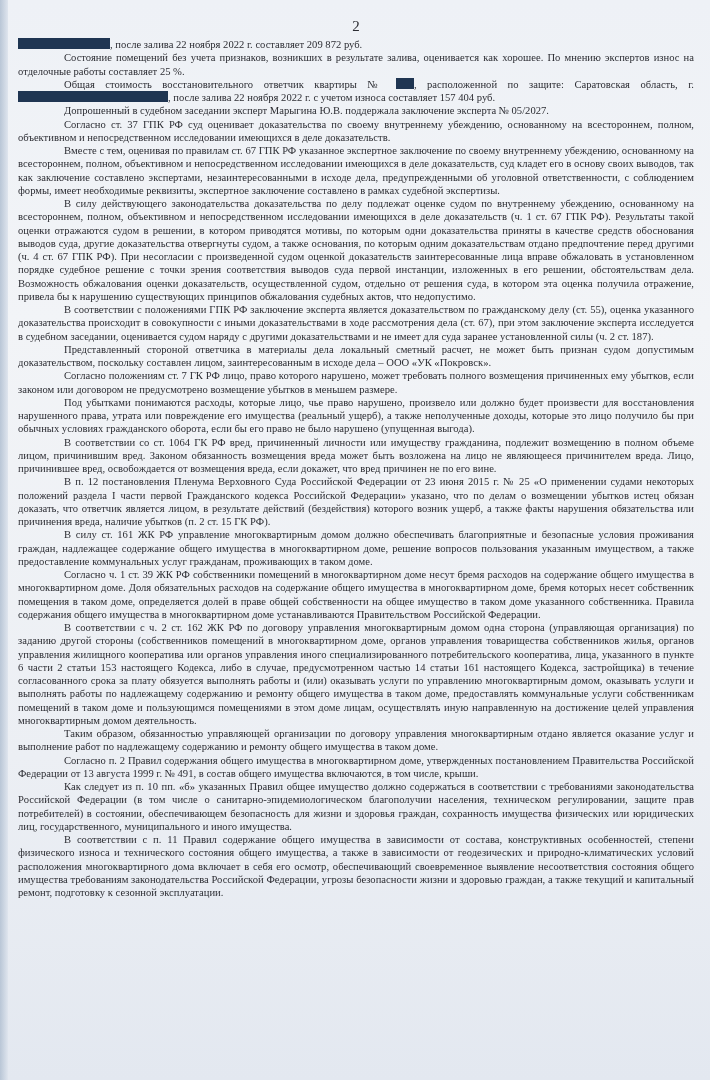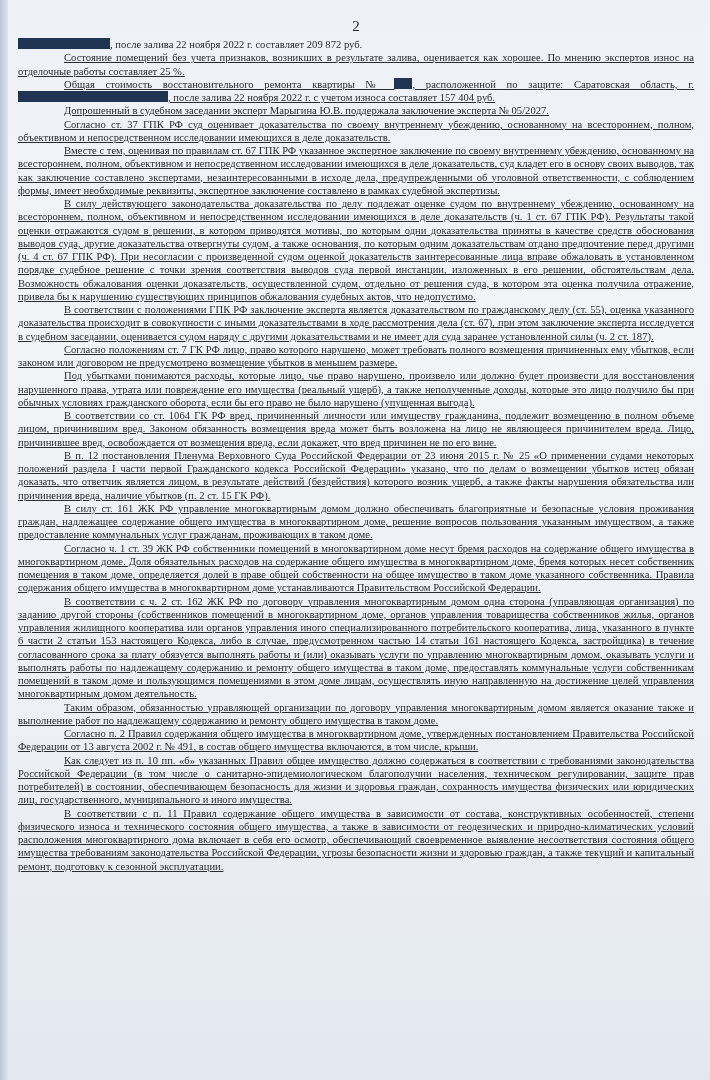--- a/index.html
+++ b/index.html
@@ -18,49 +18,50 @@
     position: absolute; left: 0; top: 0; width: 710px;
     padding: 18px 16px 0 18px; box-sizing: border-box;
   }
   .page-number {
     text-align: center; font-size: 15px; margin-bottom: 3px;
   }
   p {
     margin: 0; font-size: 10.6px; line-height: 13.25px;
     text-align: justify; text-align-last: left;
   }
-  p.indent { text-indent: 46px; text-decoration: underline; }
+  p.indent { text-indent: 46px; }
   .redact {
     display: inline-block; background: #1f3552; height: 11px;
     vertical-align: -1px;
   }
   .r1 { width: 92px; }
   .r2 { width: 18px; }
   .r3 { width: 150px; }
 </style>
 </head>
 <body>
 
 <div class="edge"></div>
 
 <div class="page">
   <div class="page-number">2</div>
 
   <p><span class="redact r1"></span><span>, после залива 22 ноября 2022 г. составляет 209 872 руб.</span></p>
   <p class="indent">Состояние помещений без учета признаков, возникших в результате залива, оценивается как хорошее. По мнению экспертов износ на отделочные работы составляет 25 %.</p>
-  <p class="indent"><span>Общая стоимость восстановительного ремонта квартиры № </span><span class="redact r2"></span><span>, расположенной по защите: Саратовская область, г. </span><span class="redact r3"></span><span>, после залива 22 ноября 2022 г. с учетом износа составляет 157 404 руб.</span></p>
+  <p class="indent"><span>Общая стоимость восстановительного ответчик квартиры № </span><span class="redact r2"></span><span>, расположенной по защите: Саратовская область, г. </span><span class="redact r3"></span><span>, после залива 22 ноября 2022 г. с учетом износа составляет 157 404 руб.</span></p>
   <p class="indent">Допрошенный в судебном заседании эксперт Марыгина Ю.В. поддержала заключение эксперта № 05/2027.</p>
   <p class="indent">Согласно ст. 37 ГПК РФ суд оценивает доказательства по своему внутреннему убеждению, основанному на всестороннем, полном, объективном и непосредственном исследовании имеющихся в деле доказательств.</p>
   <p class="indent">Вместе с тем, оценивая по правилам ст. 67 ГПК РФ указанное экспертное заключение по своему внутреннему убеждению, основанному на всестороннем, полном, объективном и непосредственном исследовании имеющихся в деле доказательств, суд кладет его в основу своих выводов, так как заключение составлено экспертами, незаинтересованными в исходе дела, предупрежденными об уголовной ответственности, с соблюдением формы, имеет необходимые реквизиты, экспертное заключение составлено в рамках судебной экспертизы.</p>
   <p class="indent">В силу действующего законодательства доказательства по делу подлежат оценке судом по внутреннему убеждению, основанному на всестороннем, полном, объективном и непосредственном исследовании имеющихся в деле доказательств (ч. 1 ст. 67 ГПК РФ). Результаты такой оценки отражаются судом в решении, в котором приводятся мотивы, по которым одни доказательства приняты в качестве средств обоснования выводов суда, другие доказательства отвергнуты судом, а также основания, по которым одним доказательствам отдано предпочтение перед другими (ч. 4 ст. 67 ГПК РФ). При несогласии с произведенной судом оценкой доказательств заинтересованные лица вправе обжаловать в установленном порядке судебное решение с точки зрения соответствия выводов суда первой инстанции, изложенных в его решении, обстоятельствам дела. Возможность обжалования оценки доказательств, осуществленной судом, отдельно от решения суда, в котором эта оценка получила отражение, привела бы к нарушению существующих принципов обжалования судебных актов, что недопустимо.</p>
   <p class="indent">В соответствии с положениями ГПК РФ заключение эксперта является доказательством по гражданскому делу (ст. 55), оценка указанного доказательства происходит в совокупности с иными доказательствами в ходе рассмотрения дела (ст. 67), при этом заключение эксперта исследуется в судебном заседании, оценивается судом наряду с другими доказательствами и не имеет для суда заранее установленной силы (ч. 2 ст. 187).</p>
+  <p class="indent">Представленный стороной ответчика в материалы дела локальный сметный расчет, не может быть признан судом допустимым доказательством, поскольку составлен лицом, заинтересованным в исходе дела – ООО «УК «Покровск».</p>
   <p class="indent">Согласно положениям ст. 7 ГК РФ лицо, право которого нарушено, может требовать полного возмещения причиненных ему убытков, если законом или договором не предусмотрено возмещение убытков в меньшем размере.</p>
   <p class="indent">Под убытками понимаются расходы, которые лицо, чье право нарушено, произвело или должно будет произвести для восстановления нарушенного права, утрата или повреждение его имущества (реальный ущерб), а также неполученные доходы, которые это лицо получило бы при обычных условиях гражданского оборота, если бы его право не было нарушено (упущенная выгода).</p>
   <p class="indent">В соответствии со ст. 1064 ГК РФ вред, причиненный личности или имуществу гражданина, подлежит возмещению в полном объеме лицом, причинившим вред. Законом обязанность возмещения вреда может быть возложена на лицо не являющееся причинителем вреда. Лицо, причинившее вред, освобождается от возмещения вреда, если докажет, что вред причинен не по его вине.</p>
   <p class="indent">В п. 12 постановления Пленума Верховного Суда Российской Федерации от 23 июня 2015 г. № 25 «О применении судами некоторых положений раздела I части первой Гражданского кодекса Российской Федерации» указано, что по делам о возмещении убытков истец обязан доказать, что ответчик является лицом, в результате действий (бездействия) которого возник ущерб, а также факты нарушения обязательства или причинения вреда, наличие убытков (п. 2 ст. 15 ГК РФ).</p>
   <p class="indent">В силу ст. 161 ЖК РФ управление многоквартирным домом должно обеспечивать благоприятные и безопасные условия проживания граждан, надлежащее содержание общего имущества в многоквартирном доме, решение вопросов пользования указанным имуществом, а также предоставление коммунальных услуг гражданам, проживающих в таком доме.</p>
   <p class="indent">Согласно ч. 1 ст. 39 ЖК РФ собственники помещений в многоквартирном доме несут бремя расходов на содержание общего имущества в многоквартирном доме. Доля обязательных расходов на содержание общего имущества в многоквартирном доме, бремя которых несет собственник помещения в таком доме, определяется долей в праве общей собственности на общее имущество в таком доме указанного собственника. Правила содержания общего имущества в многоквартирном доме устанавливаются Правительством Российской Федерации.</p>
   <p class="indent">В соответствии с ч. 2 ст. 162 ЖК РФ по договору управления многоквартирным домом одна сторона (управляющая организация) по заданию другой стороны (собственников помещений в многоквартирном доме, органов управления товарищества собственников жилья, органов управления жилищного кооператива или органов управления иного специализированного потребительского кооператива, лица, указанного в пункте 6 части 2 статьи 153 настоящего Кодекса, либо в случае, предусмотренном частью 14 статьи 161 настоящего Кодекса, застройщика) в течение согласованного срока за плату обязуется выполнять работы и (или) оказывать услуги по управлению многоквартирным домом, оказывать услуги и выполнять работы по надлежащему содержанию и ремонту общего имущества в таком доме, предоставлять коммунальные услуги собственникам помещений в таком доме и пользующимся помещениями в этом доме лицам, осуществлять иную направленную на достижение целей управления многоквартирным домом деятельность.</p>
-  <p class="indent">Таким образом, обязанностью управляющей организации по договору управления многоквартирным домом является оказание также и выполнение работ по надлежащему содержанию и ремонту общего имущества в таком доме.</p>
-  <p class="indent">Согласно п. 2 Правил содержания общего имущества в многоквартирном доме, утвержденных постановлением Правительства Российской Федерации от 13 августа 2002 г. № 491, в состав общего имущества включаются, в том числе, крыши.</p>
+  <p class="indent">Таким образом, обязанностью управляющей организации по договору управления многоквартирным отдано является оказание услуг и выполнение работ по надлежащему содержанию и ремонту общего имущества в таком доме.</p>
+  <p class="indent">Согласно п. 2 Правил содержания общего имущества в многоквартирном доме, утвержденных постановлением Правительства Российской Федерации от 13 августа 1999 г. № 491, в состав общего имущества включаются, в том числе, крыши.</p>
   <p class="indent">Как следует из п. 10 пп. «б» указанных Правил общее имущество должно содержаться в соответствии с требованиями законодательства Российской Федерации (в том числе о санитарно-эпидемиологическом благополучии населения, техническом регулировании, защите прав потребителей) в состоянии, обеспечивающем безопасность для жизни и здоровья граждан, сохранность имущества физических или юридических лиц, государственного, муниципального и иного имущества.</p>
   <p class="indent">В соответствии с п. 11 Правил содержание общего имущества в зависимости от состава, конструктивных особенностей, степени физического износа и технического состояния общего имущества, а также в зависимости от геодезических и природно-климатических условий расположения многоквартирного дома включает в себя его осмотр, обеспечивающий своевременное выявление несоответствия состояния общего имущества требованиям законодательства Российской Федерации, угрозы безопасности жизни и здоровью граждан, а также текущий и капитальный ремонт, подготовку к сезонной эксплуатации.</p>
 </div>
 
 </body></html>

